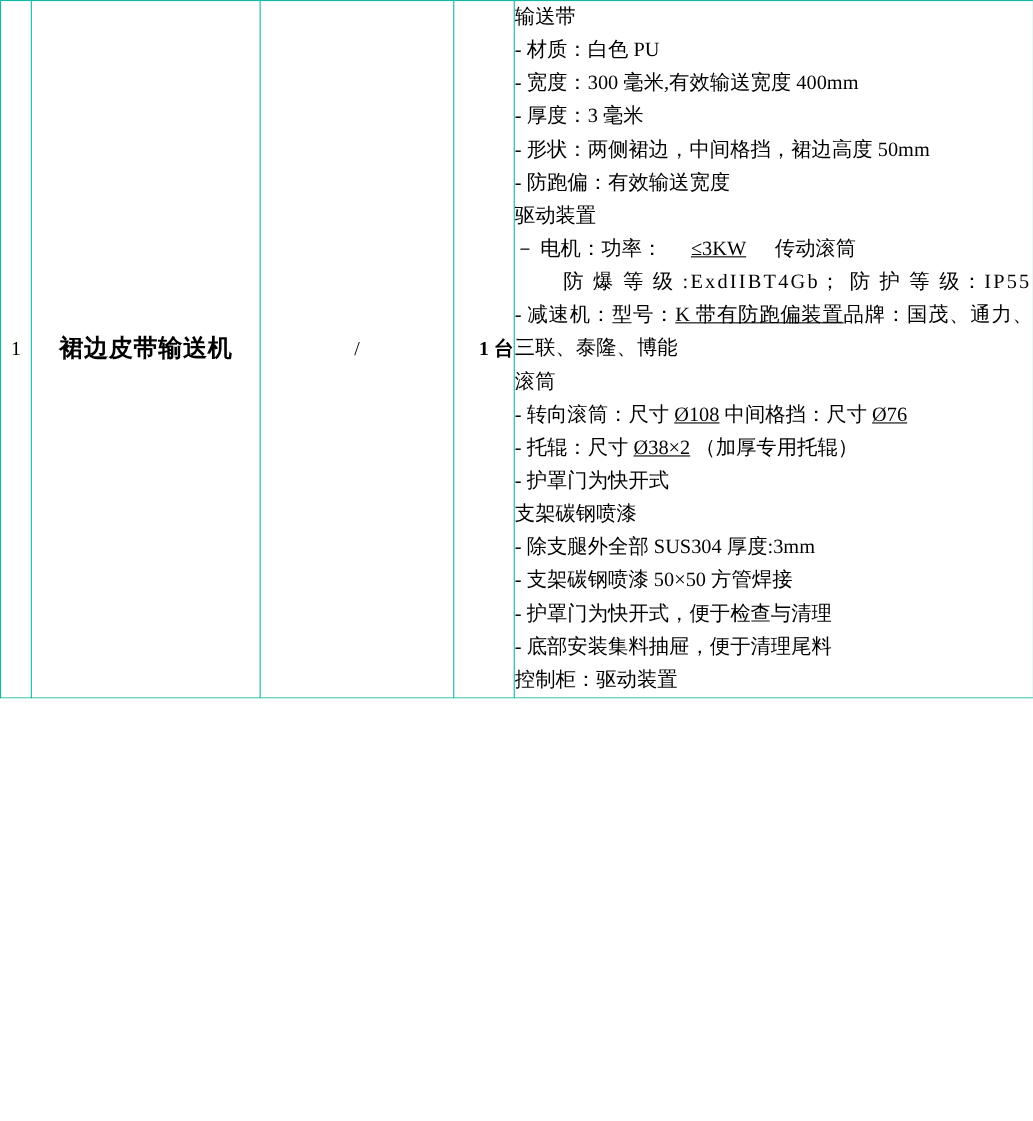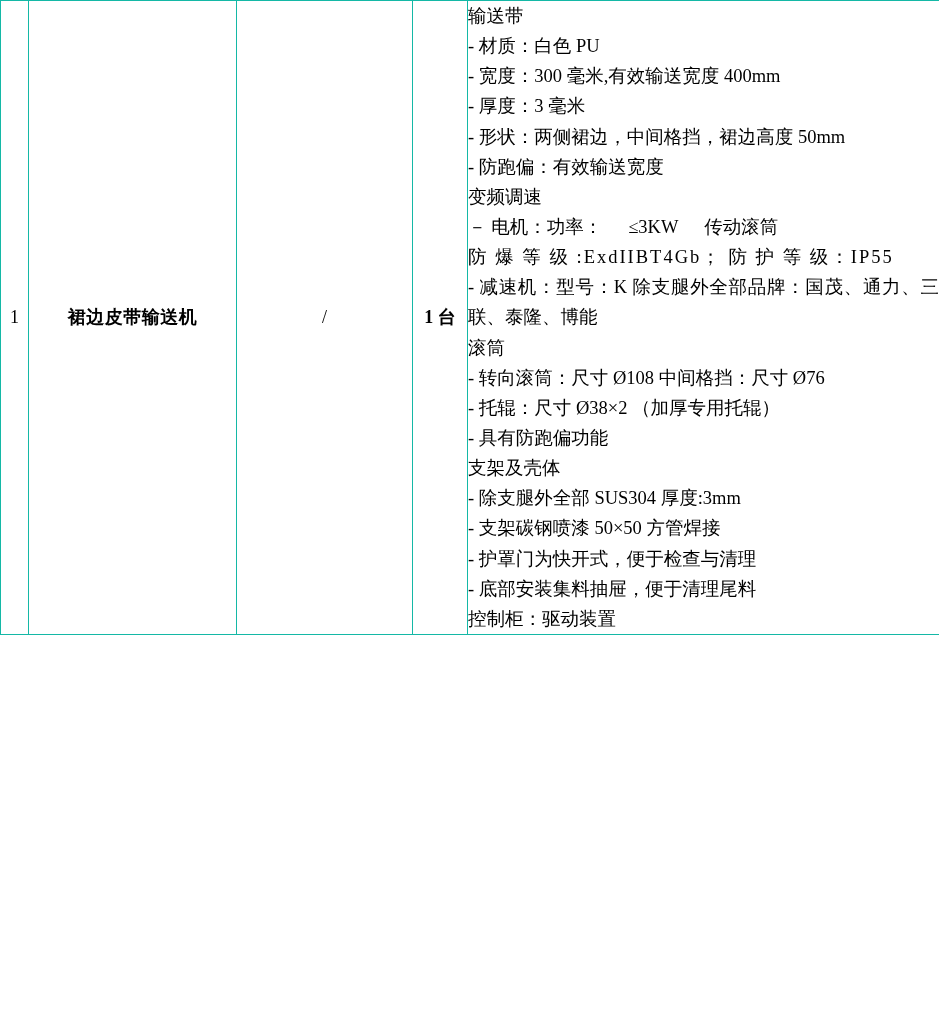--- a/index.html
+++ b/index.html
@@ -36,52 +36,55 @@
 
   .cell-center {
     text-align: center;
     vertical-align: middle;
   }
   .cell-index {
     font-size: 18px;
     font-family: "Liberation Serif", serif;
   }
   .cell-name {
-    font-size: 18px;
+    font-size: 22px;
     font-weight: bold;
     font-family: "Liberation Serif", serif;
     letter-spacing: 0.5px;
   }
   .cell-model {
     font-size: 18px;
   }
   .cell-qty {
     font-size: 18px;
     font-weight: bold;
+    text-align: right;
   }
   .cell-spec {
     vertical-align: top;
     padding: 6px 8px 4px 6px;
     font-size: 18.5px;
     line-height: 1.63;
     text-align: justify;
     text-justify: inter-ideograph;
   }
   .spec-line {
     white-space: normal;
     word-break: break-word;
   }
   .u {
+    text-decoration: underline;
   }
   .gap-wide {
     display: inline-block;
     width: 26px;
   }
   .spaced {
     letter-spacing: 2px;
+    margin-left: 44px;
   }
 </style>
 </head>
 <body>
 
 <div class="doc">
   <table class="spec-table">
     <colgroup>
       <col class="c-index">
       <col class="c-name">
@@ -95,29 +98,29 @@
         <td class="cell-center cell-name">裙边皮带输送机</td>
         <td class="cell-center cell-model">/</td>
         <td class="cell-center cell-qty">1 台</td>
         <td class="cell-spec">
           <div class="spec-line">输送带</div>
           <div class="spec-line">- 材质：白色 PU</div>
           <div class="spec-line">- 宽度：300 毫米,有效输送宽度 400mm</div>
           <div class="spec-line">- 厚度：3 毫米</div>
           <div class="spec-line">- 形状：两侧裙边，中间格挡，裙边高度 50mm</div>
           <div class="spec-line">- 防跑偏：有效输送宽度</div>
-          <div class="spec-line">变频调速</div>
+          <div class="spec-line">驱动装置</div>
           <div class="spec-line"><span>－ 电机：功率：</span><span class="gap-wide"></span><span class="u">≤3KW</span><span class="gap-wide"></span><span>传动滚筒</span></div>
           <div class="spec-line spaced">防 爆 等 级 :ExdIIBT4Gb； 防 护 等 级：IP55</div>
-          <div class="spec-line"><span>- 减速机：型号：</span><span class="u">K 除支腿外全部</span><span>品牌：国茂、通力、三联、泰隆、博能</span></div>
+          <div class="spec-line"><span>- 减速机：型号：</span><span class="u">K 带有防跑偏装置</span><span>品牌：国茂、通力、三联、泰隆、博能</span></div>
           <div class="spec-line">滚筒</div>
           <div class="spec-line"><span>- 转向滚筒：尺寸 </span><span class="u">Ø108</span><span> 中间格挡：尺寸 </span><span class="u">Ø76</span></div>
           <div class="spec-line"><span>- 托辊：尺寸 </span><span class="u">Ø38×2</span><span> （加厚专用托辊）</span></div>
-          <div class="spec-line">- 具有防跑偏功能</div>
-          <div class="spec-line">支架及壳体</div>
+          <div class="spec-line">- 护罩门为快开式</div>
+          <div class="spec-line">支架碳钢喷漆</div>
           <div class="spec-line">- 除支腿外全部 SUS304    厚度:3mm</div>
           <div class="spec-line">- 支架碳钢喷漆 50×50 方管焊接</div>
           <div class="spec-line">- 护罩门为快开式，便于检查与清理</div>
           <div class="spec-line">- 底部安装集料抽屉，便于清理尾料</div>
           <div class="spec-line">控制柜：驱动装置</div>
         </td>
       </tr>
     </tbody>
   </table>
 </div>

